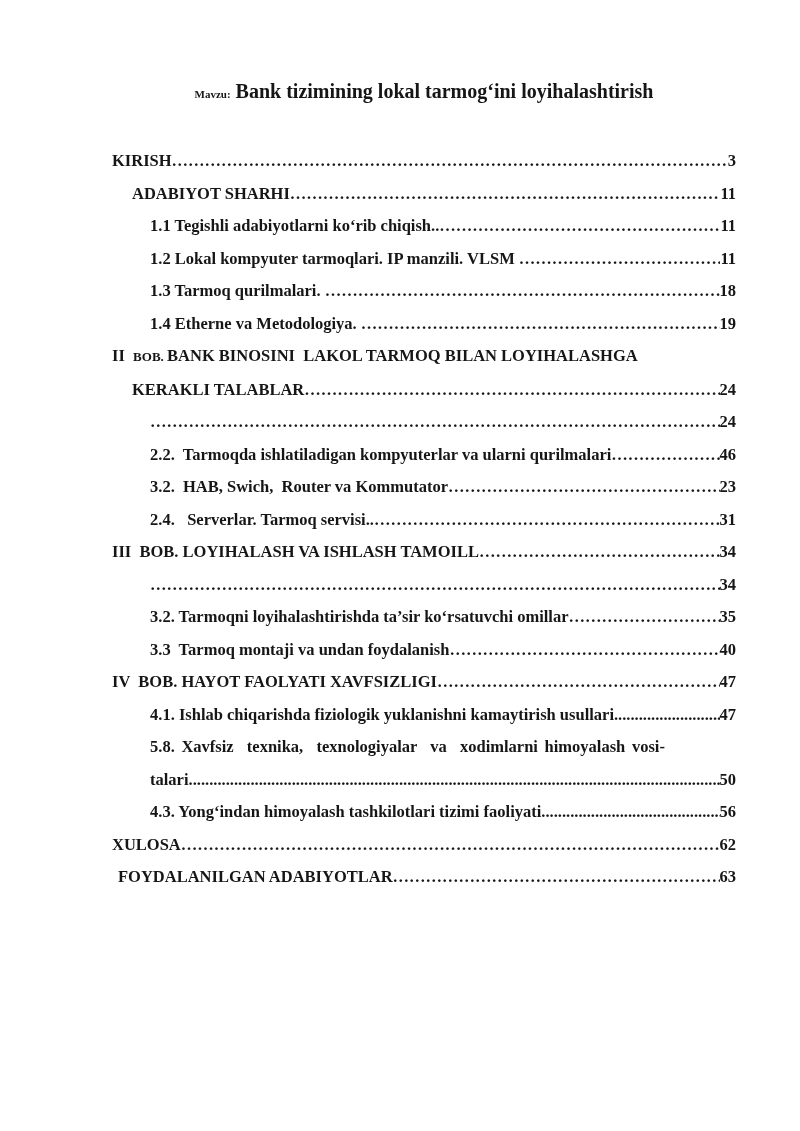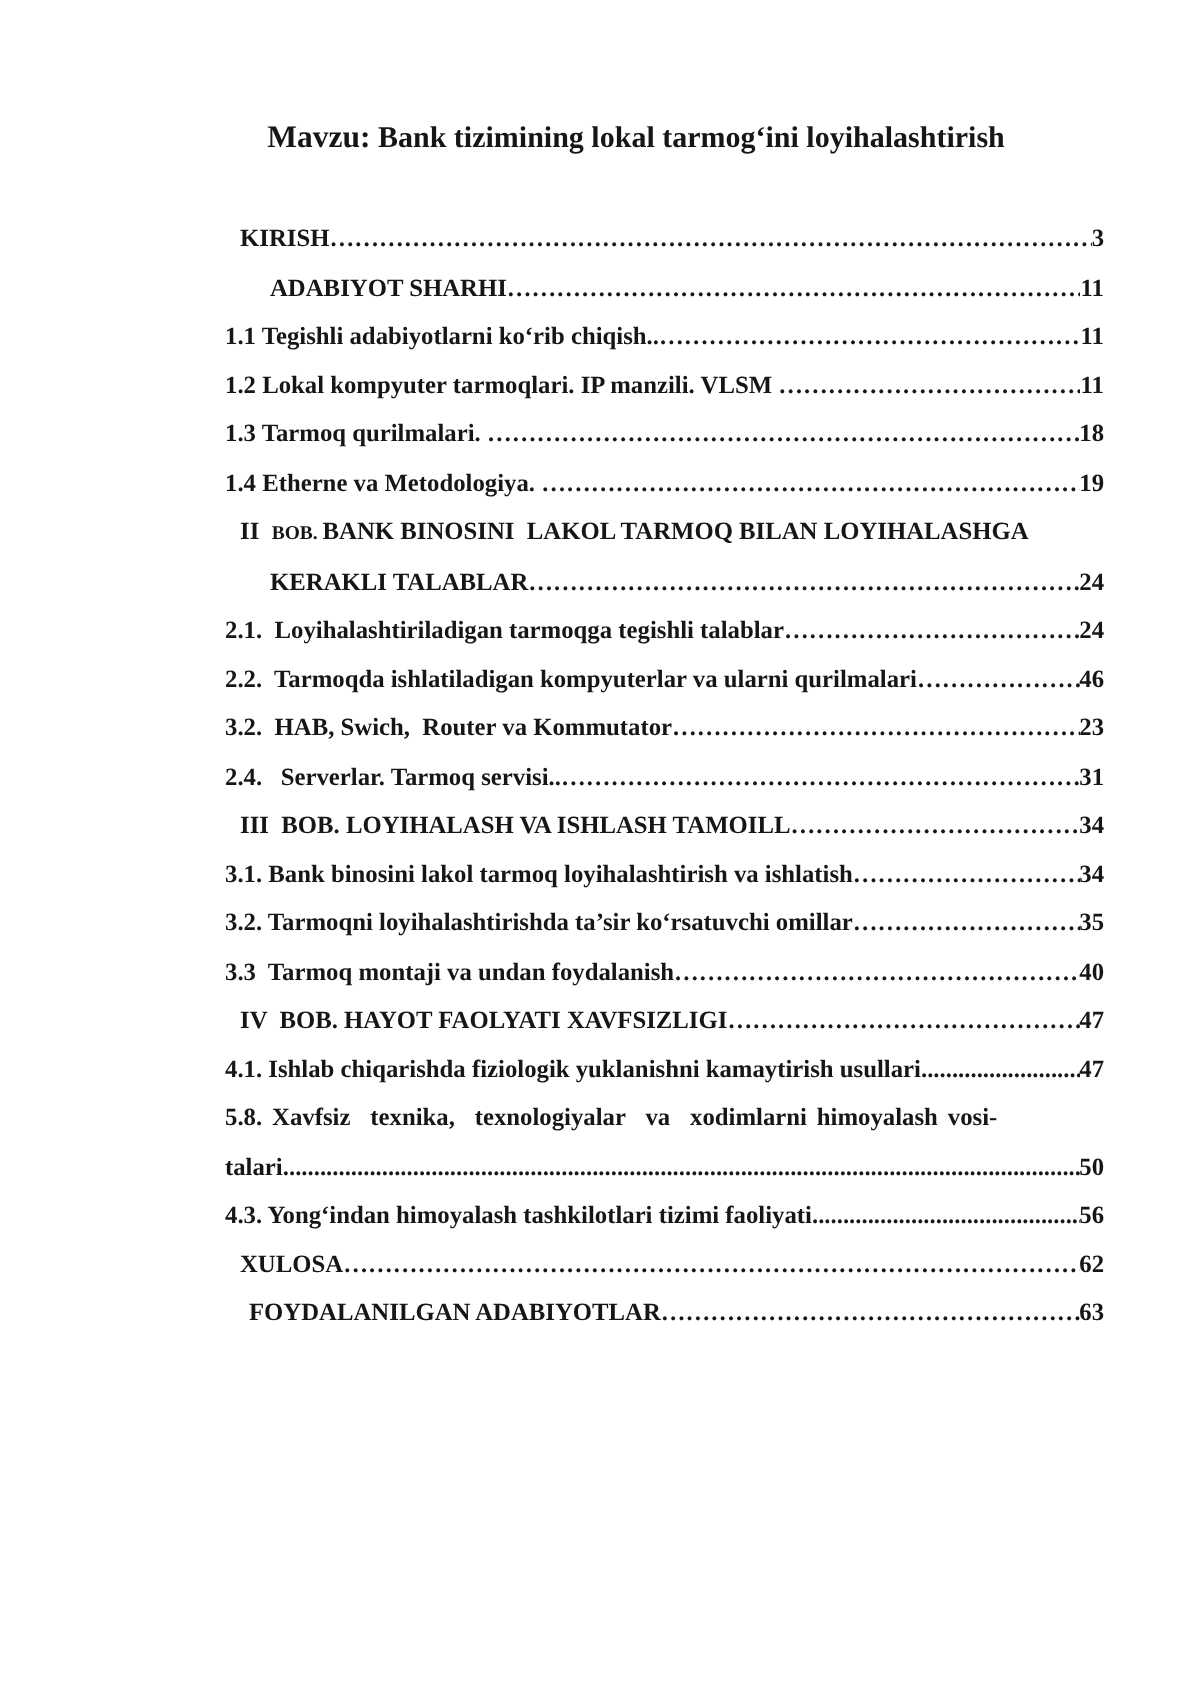--- a/index.html
+++ b/index.html
@@ -18,40 +18,40 @@
     padding: 76px 64px 0 112px;
   }
   .doc-title {
     text-align: center;
     font-weight: bold;
     font-size: 20px;
     line-height: 30px;
     white-space: pre;
   }
   .doc-title .prefix {
-    font-size: 21px;
+    font-size: 11px;
   }
   .toc {
     margin-top: 36px;
   }
   .row {
     display: flex;
     align-items: baseline;
     font-size: 16.5px;
     line-height: 32.5px;
     font-weight: bold;
   }
   .label, .pagenum { white-space: pre; flex: 0 0 auto; }
   .leader {
     flex: 1 1 auto;
     min-width: 0;
     overflow: hidden;
     white-space: nowrap;
   }
-  .bold { font-weight: bold; margin-left: 48px; }
+  .bold { font-weight: bold; }
   .ind1 { padding-left: 20px; }
   .ind2 { padding-left: 38px; }
   .ind-sm { padding-left: 6px; text-align: center; }
   .bob-small { font-size: 13px; text-align: center; }
   .justify .label { word-spacing: 2.5px; }
 </style>
 </head>
 <body>
 
 <div class="page">
@@ -103,21 +103,20 @@
       <span class="label">BANK BINOSINI  LAKOL TARMOQ BILAN LOYIHALASHGA</span>
     </div>
 
     <div class="row bold ind1">
       <span class="label">KERAKLI TALABLAR</span>
       <span class="leader">……………………………………………………………………………………………………………………………………</span>
       <span class="pagenum">24</span>
     </div>
 
     <div class="row ind2">
-      <span class="label">2.1.  Loyihalashtiriladigan tarmoqga tegishli talablar</span>
       <span class="leader">……………………………………………………………………………………………………………………………………</span>
       <span class="pagenum">24</span>
     </div>
 
     <div class="row ind2">
       <span class="label">2.2.  Tarmoqda ishlatiladigan kompyuterlar va ularni qurilmalari</span>
       <span class="leader">……………………………………………………………………………………………………………………………………</span>
       <span class="pagenum">46</span>
     </div>
 
@@ -133,21 +132,20 @@
       <span class="pagenum">31</span>
     </div>
 
     <div class="row bold">
       <span class="label">III  BOB. LOYIHALASH VA ISHLASH TAMOILL</span>
       <span class="leader">……………………………………………………………………………………………………………………………………</span>
       <span class="pagenum">34</span>
     </div>
 
     <div class="row ind2">
-      <span class="label">3.1. Bank binosini lakol tarmoq loyihalashtirish va ishlatish</span>
       <span class="leader">……………………………………………………………………………………………………………………………………</span>
       <span class="pagenum">34</span>
     </div>
 
     <div class="row ind2">
       <span class="label">3.2. Tarmoqni loyihalashtirishda ta’sir ko‘rsatuvchi omillar</span>
       <span class="leader">……………………………………………………………………………………………………………………………………</span>
       <span class="pagenum">35</span>
     </div>
 

